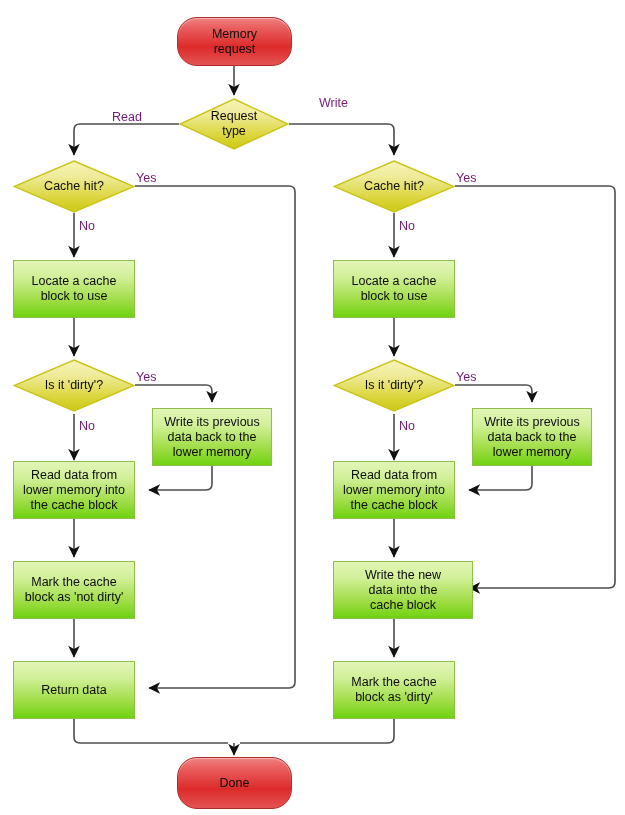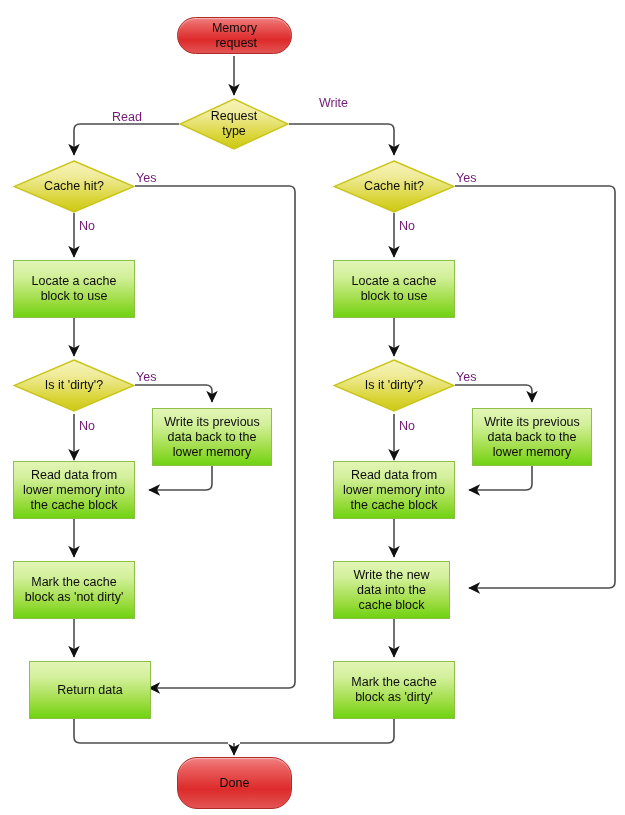--- a/index.html
+++ b/index.html
@@ -135,21 +135,21 @@
       <path d="M 394,519 L 394,557" marker-end="url(#arrow)"></path>
 
       <path d="M 394,619 L 394,657" marker-end="url(#arrow)"></path>
 
       <path d="M 394,719 L 394,737 Q 394,743 388,743 L 240,743"></path>
 
       <path d="M 234,743 L 234,755" marker-end="url(#arrow)"></path>
     </g>
   </svg>
 
-  <div class="node term" style="left:177px; top:17px; width:115px; height:37px;text-align:right;">
+  <div class="node term" style="left:177px; top:17px; width:115px; height:49px;">
     <span>Memory
 request</span>
   </div>
 
   <div class="node dec" style="left:179px; top:98px; width:110px; height:52px;">
     <svg class="dec-shape" viewBox="0 0 110 52" preserveAspectRatio="none">
       <polygon points="55,1 109,26 55,51 1,26" fill="url(#decGrad)" stroke="#c9c41a" stroke-width="1.4"></polygon>
     </svg>
     <span>Request
 type</span>
@@ -215,27 +215,27 @@
     <span>Read data from
 lower memory into
 the cache block</span>
   </div>
 
   <div class="node proc" style="left:13px; top:561px; width:122px; height:58px;">
     <span>Mark the cache
 block as 'not dirty'</span>
   </div>
 
-  <div class="node proc" style="left:333px; top:561px; width:117px; height:58px;">
+  <div class="node proc" style="left:333px; top:561px; width:140px; height:58px;">
     <span>Write the new
 data into the
 cache block</span>
   </div>
 
-  <div class="node proc" style="left:13px; top:661px; width:122px; height:58px;margin-left:16px;">
+  <div class="node proc" style="left:13px; top:661px; width:122px; height:58px;">
     <span>Return data</span>
   </div>
 
   <div class="node proc" style="left:333px; top:661px; width:122px; height:58px;">
     <span>Mark the cache
 block as 'dirty'</span>
   </div>
 
   <div class="node term" style="left:177px; top:757px; width:115px; height:52px;">
     <span>Done</span>

